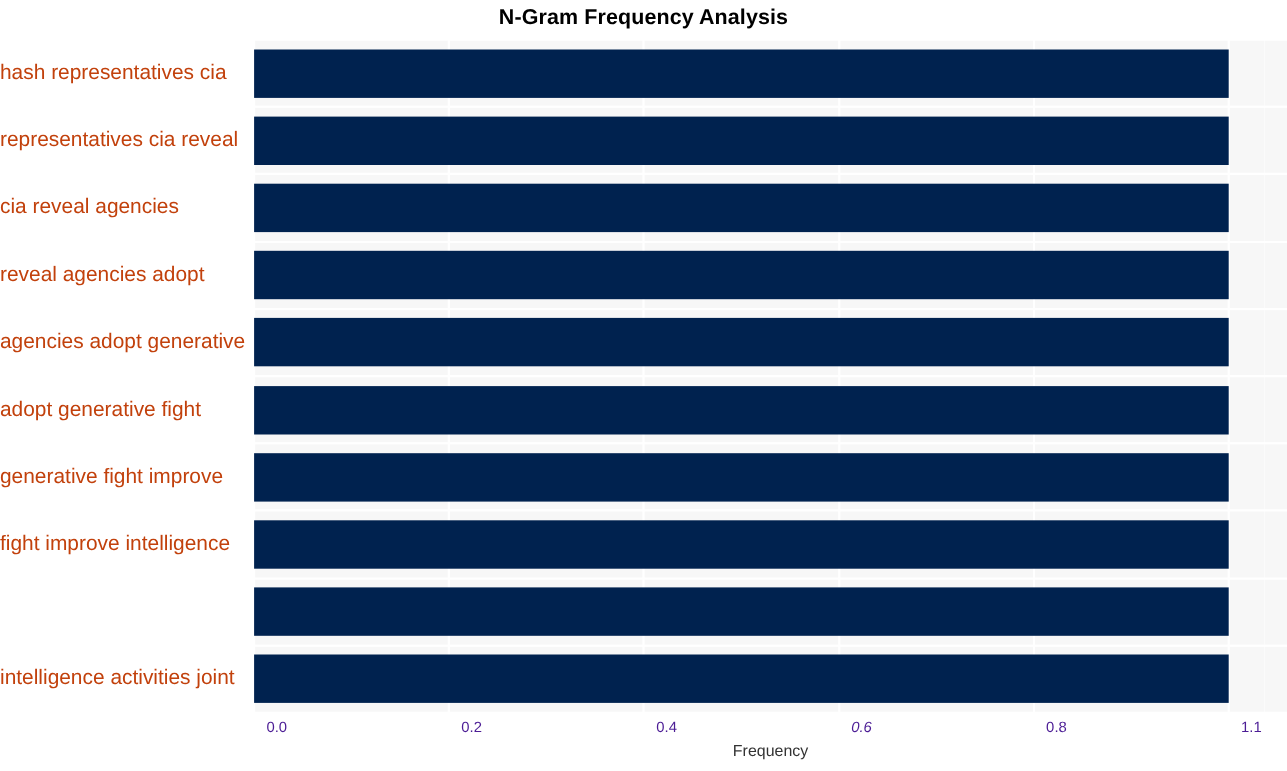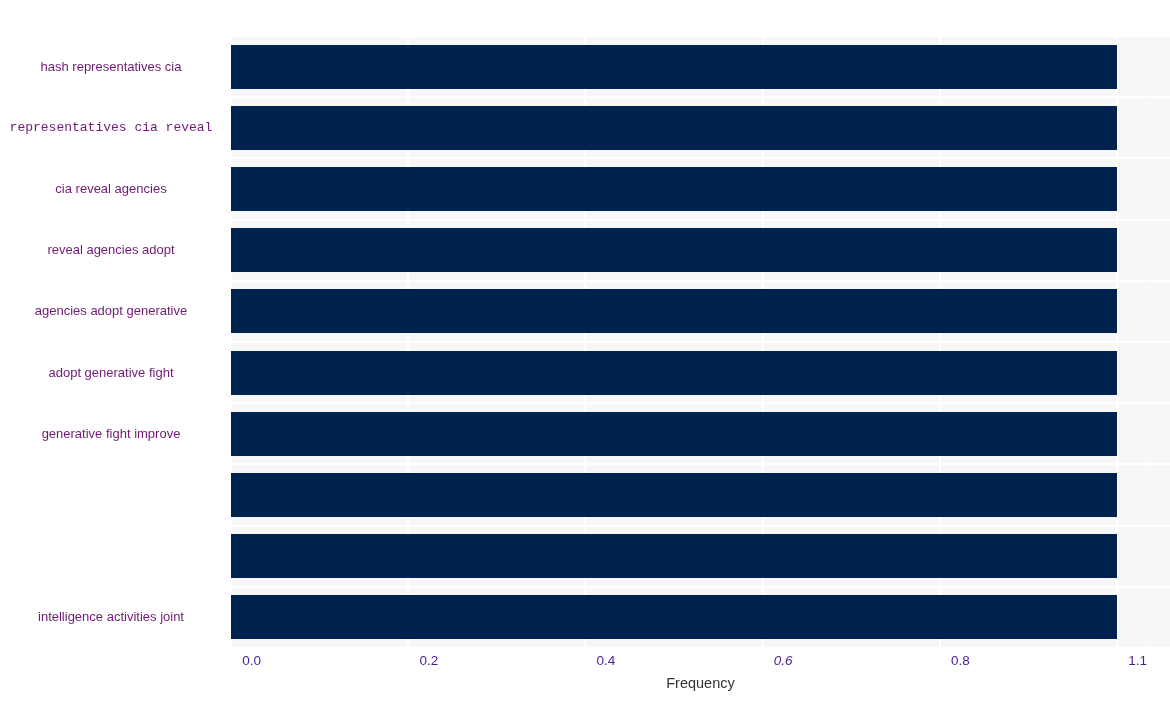--- a/index.html
+++ b/index.html
@@ -85,23 +85,23 @@
     position: absolute;
     left: 0;
     top: 36px;
     width: 222px;
     height: 612px;
   }
   .ytick-label {
     position: absolute;
     right: 0;
     width: 222px;
-    text-align: center;
-    font-size: 13px;
-    color: #701a75;
+    text-align: left;
+    font-size: 19px;
+    color: #c2410c;
     line-height: 16px;
     white-space: nowrap;
   }
 
   
   #xtick-labels {
     position: absolute;
     left: 231px;
     top: 653px;
     width: 939px;
@@ -127,20 +127,21 @@
     text-align: center;
     font-size: 14.5px;
     color: #333333;
   }
 </style>
 </head>
 <body>
 
 <div id="figure">
 
+  <div id="chart-title">N-Gram Frequency Analysis</div>
 
   <div id="plot-area">
 
     <div id="vgrids">
         <div class="vgrid" style="left: -1px;"></div>
         <div class="vgrid" style="left: 176.2px;"></div>
         <div class="vgrid" style="left: 353.4px;"></div>
         <div class="vgrid" style="left: 530.6px;"></div>
         <div class="vgrid" style="left: 707.8px;"></div>
         <div class="vgrid" style="left: 885px;"></div>
@@ -170,26 +171,27 @@
         <div class="bar" title="adopt generative fight: 1" style="width: 886px; top: 314.6px; background: rgb(0, 34, 79);"></div>
         <div class="bar" title="generative fight improve: 1" style="width: 886px; top: 375.8px; background: rgb(0, 34, 79);"></div>
         <div class="bar" title="fight improve intelligence: 1" style="width: 886px; top: 437px; background: rgb(0, 34, 79);"></div>
         <div class="bar" title="improve intelligence activities: 1" style="width: 886px; top: 498.2px; background: rgb(0, 34, 79);"></div>
         <div class="bar" title="intelligence activities joint: 1" style="width: 886px; top: 559.4px; background: rgb(0, 34, 79);"></div>
       </div>
   </div>
 
   <div id="ytick-labels">
       <div class="ytick-label" style="top: 22.6px;">hash representatives cia</div>
-      <div class="ytick-label" style="top: 83.8px; font-family: Liberation Mono, monospace;">representatives cia reveal</div>
+      <div class="ytick-label" style="top: 83.8px;">representatives cia reveal</div>
       <div class="ytick-label" style="top: 145px; padding-left: 32px;">cia reveal agencies</div>
       <div class="ytick-label" style="top: 206.2px; padding-left: 20px;">reveal agencies adopt</div>
       <div class="ytick-label" style="top: 267.4px;">agencies adopt generative</div>
       <div class="ytick-label" style="top: 328.6px;">adopt generative fight</div>
       <div class="ytick-label" style="top: 389.8px;">generative fight improve</div>
+      <div class="ytick-label" style="top: 451px;">fight improve intelligence</div>
       <div class="ytick-label" style="top: 573.4px;">intelligence activities joint</div>
     </div>
 
   <div id="xtick-labels">
       <div class="xtick-label" style="left: 0px;">0.0</div>
       <div class="xtick-label" style="left: 177.2px;">0.2</div>
       <div class="xtick-label" style="left: 354.4px;">0.4</div>
       <div class="xtick-label" style="left: 531.6px; font-style: italic;">0.6</div>
       <div class="xtick-label" style="left: 708.8px;">0.8</div>
       <div class="xtick-label" style="left: 886px;">1.1</div>

